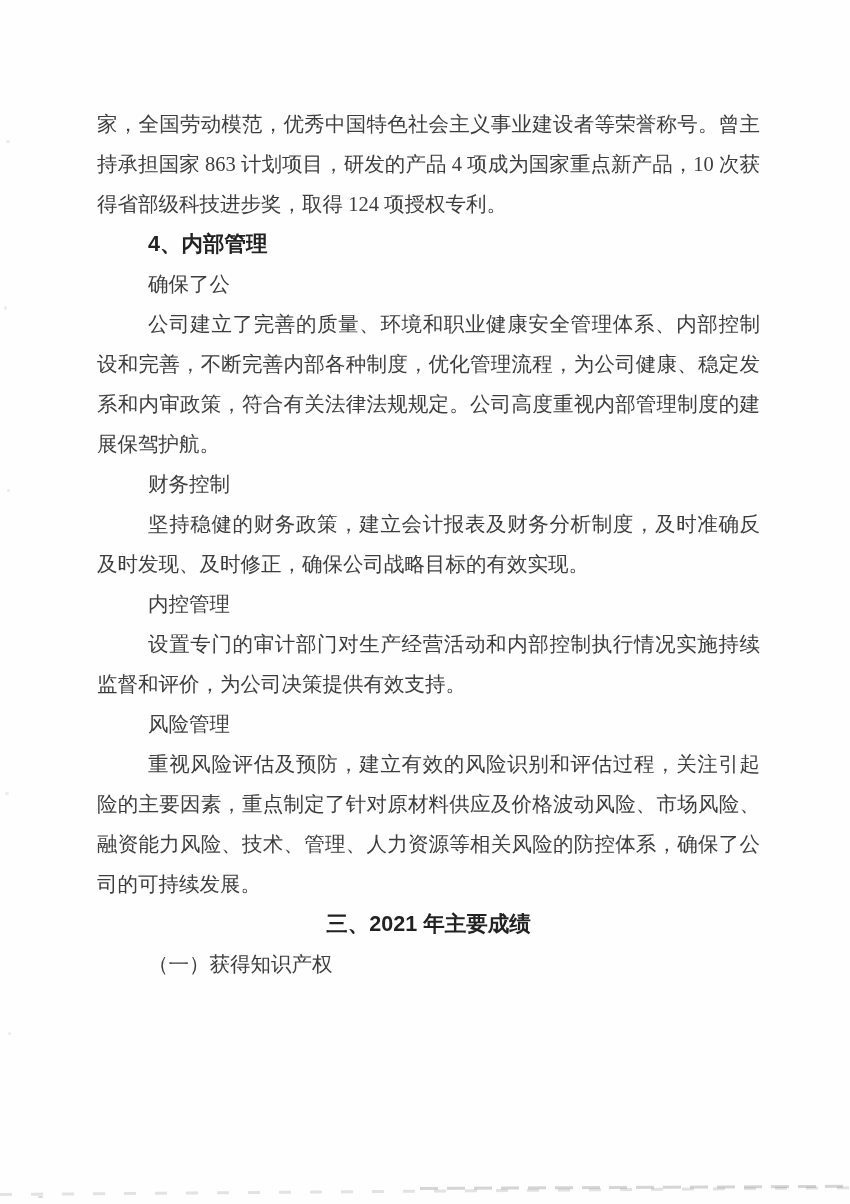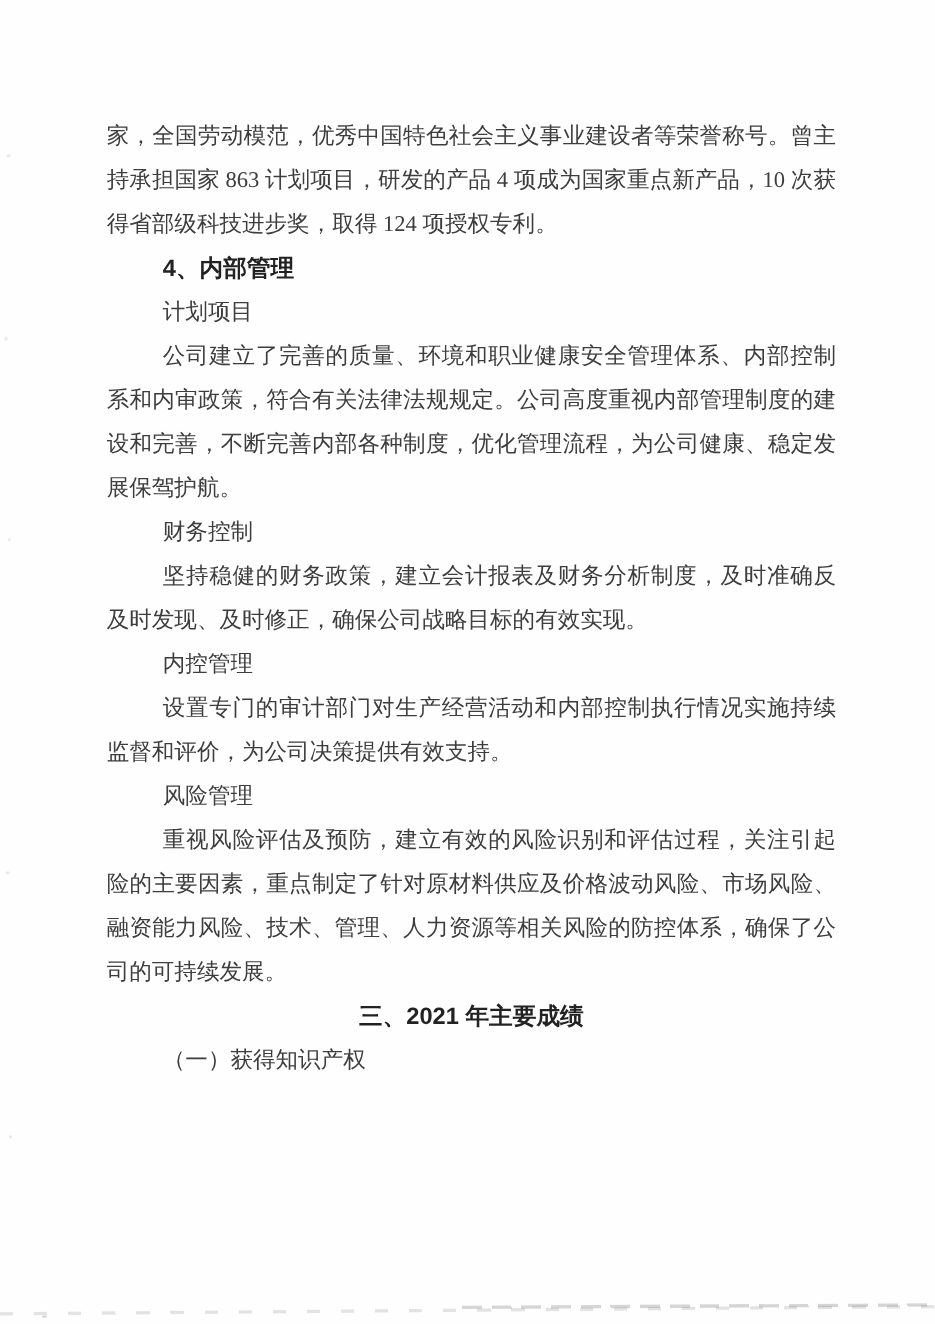--- a/index.html
+++ b/index.html
@@ -92,24 +92,24 @@
 </style>
 </head>
 <body>
 
 <div class="page">
   <div class="text-block">
       <div class="line body justify">家，全国劳动模范，优秀中国特色社会主义事业建设者等荣誉称号。曾主</div>
       <div class="line body justify">持承担国家 863 计划项目，研发的产品 4 项成为国家重点新产品，10 次获</div>
       <div class="line body">得省部级科技进步奖，取得 124 项授权专利。</div>
       <div class="line heading indent">4、内部管理</div>
-      <div class="line body indent">计划项目</div>
+      <div class="line body indent">确保了公</div>
       <div class="line body indent justify">公司建立了完善的质量、环境和职业健康安全管理体系、内部控制体</div>
+      <div class="line body justify">设和完善，不断完善内部各种制度，优化管理流程，为公司健康、稳定发</div>
       <div class="line body justify">系和内审政策，符合有关法律法规规定。公司高度重视内部管理制度的建</div>
-      <div class="line body justify">设和完善，不断完善内部各种制度，优化管理流程，为公司健康、稳定发</div>
       <div class="line body">展保驾护航。</div>
       <div class="line body indent">财务控制</div>
       <div class="line body indent justify">坚持稳健的财务政策，建立会计报表及财务分析制度，及时准确反映</div>
       <div class="line body">及时发现、及时修正，确保公司战略目标的有效实现。</div>
       <div class="line body indent">内控管理</div>
       <div class="line body indent justify">设置专门的审计部门对生产经营活动和内部控制执行情况实施持续的</div>
       <div class="line body">监督和评价，为公司决策提供有效支持。</div>
       <div class="line body indent">风险管理</div>
       <div class="line body indent justify">重视风险评估及预防，建立有效的风险识别和评估过程，关注引起风</div>
       <div class="line body justify">险的主要因素，重点制定了针对原材料供应及价格波动风险、市场风险、</div>

